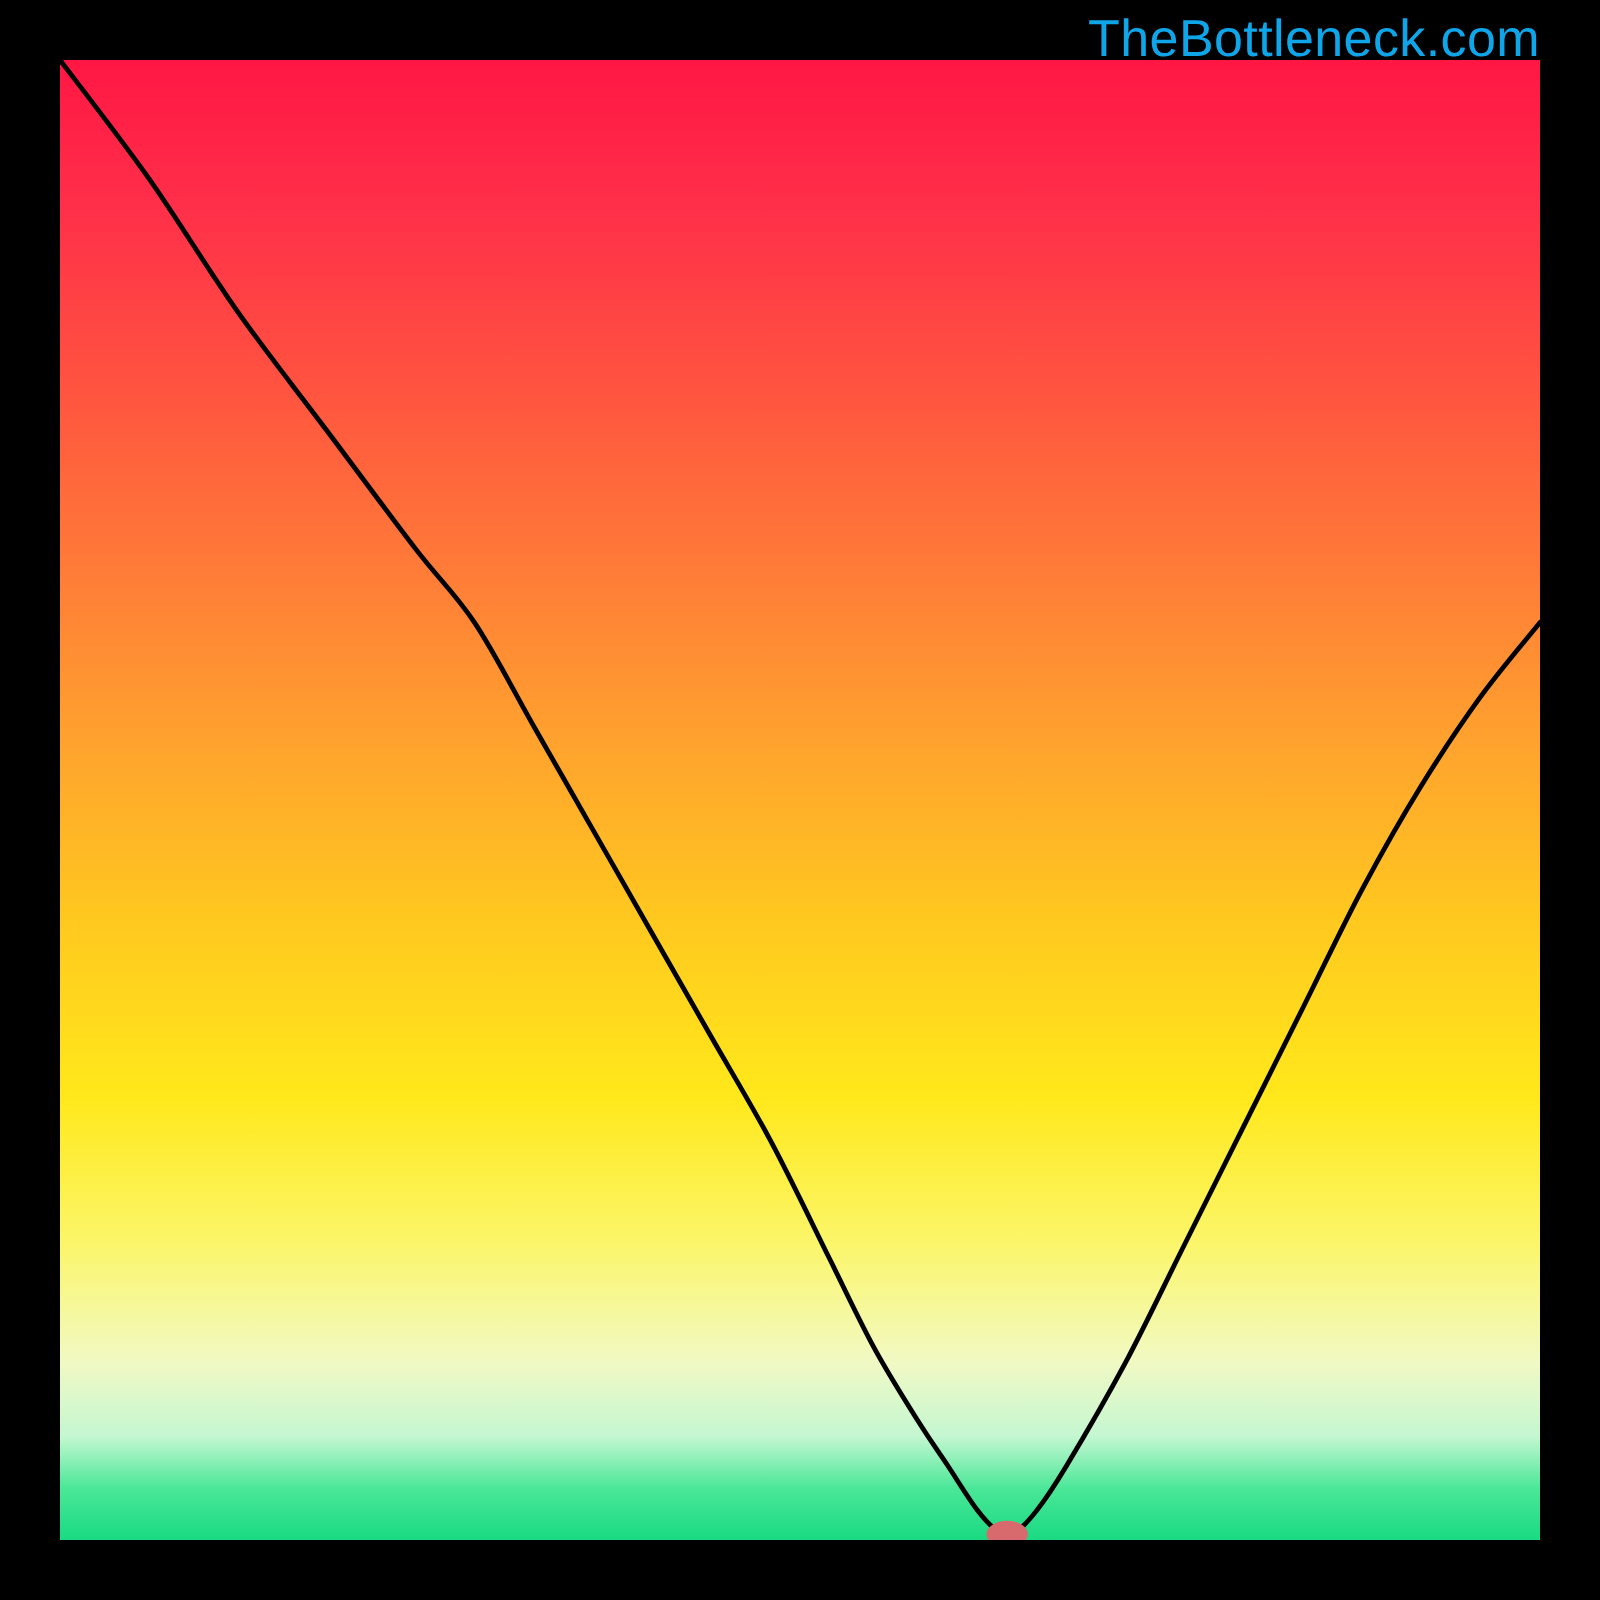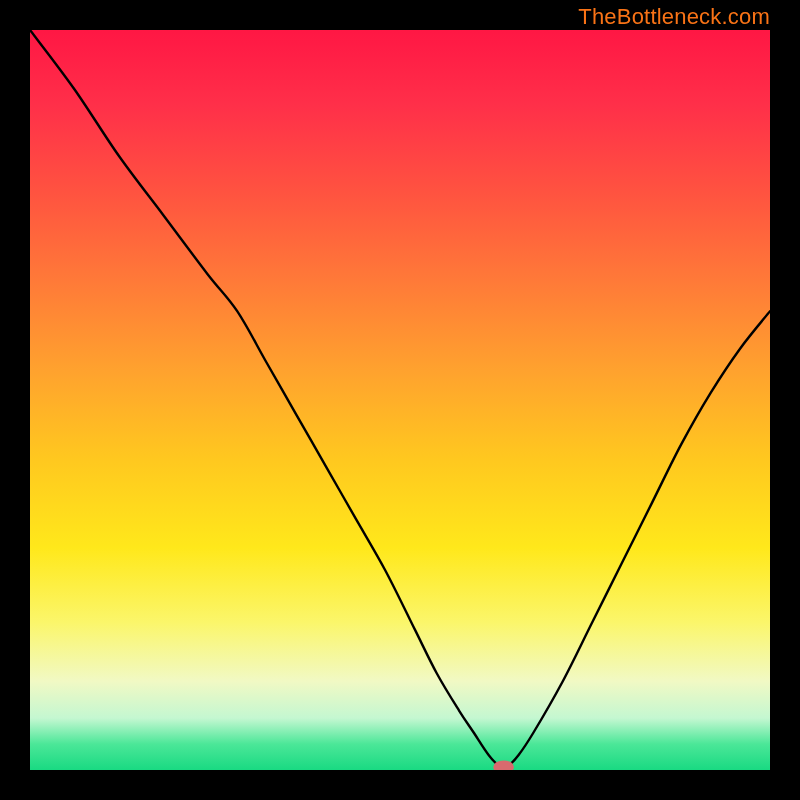--- a/index.html
+++ b/index.html
@@ -22,22 +22,22 @@
     left: 30px;
     top: 30px;
     width: 740px;
     height: 740px;
     overflow: hidden;
   }
   .watermark {
     position: absolute;
     right: 30px;
     top: 4px;
-    color: #f97316;
-    font-size: 22px;
+    color: #0ea5e9;
+    font-size: 26px;
     font-weight: 500;
     letter-spacing: 0.2px;
     margin-left: 16px;
   }
   svg { display: block; }
   .curve {
     fill: none;
     stroke: #000;
     stroke-width: 2.4;
     stroke-linecap: round;

